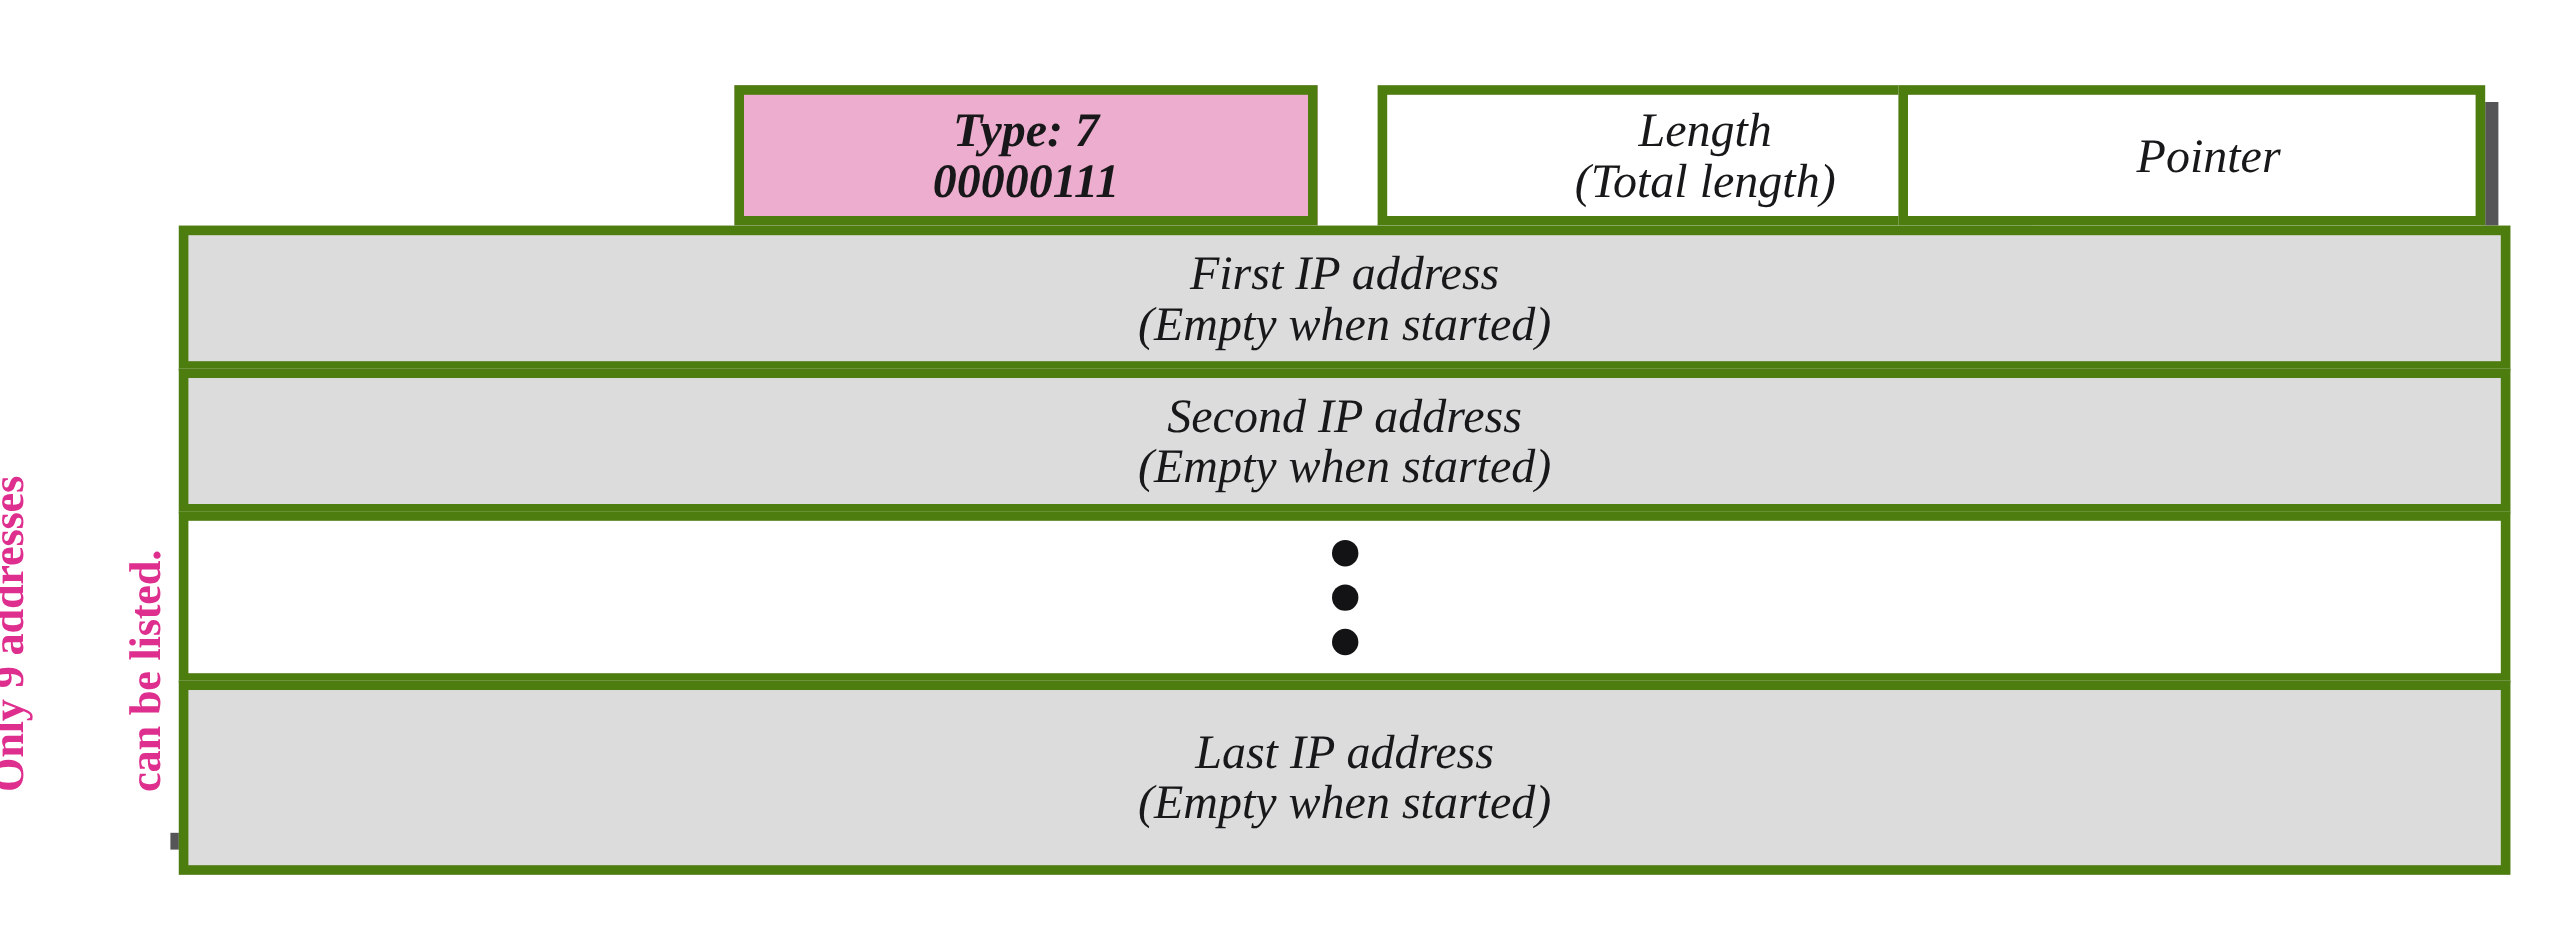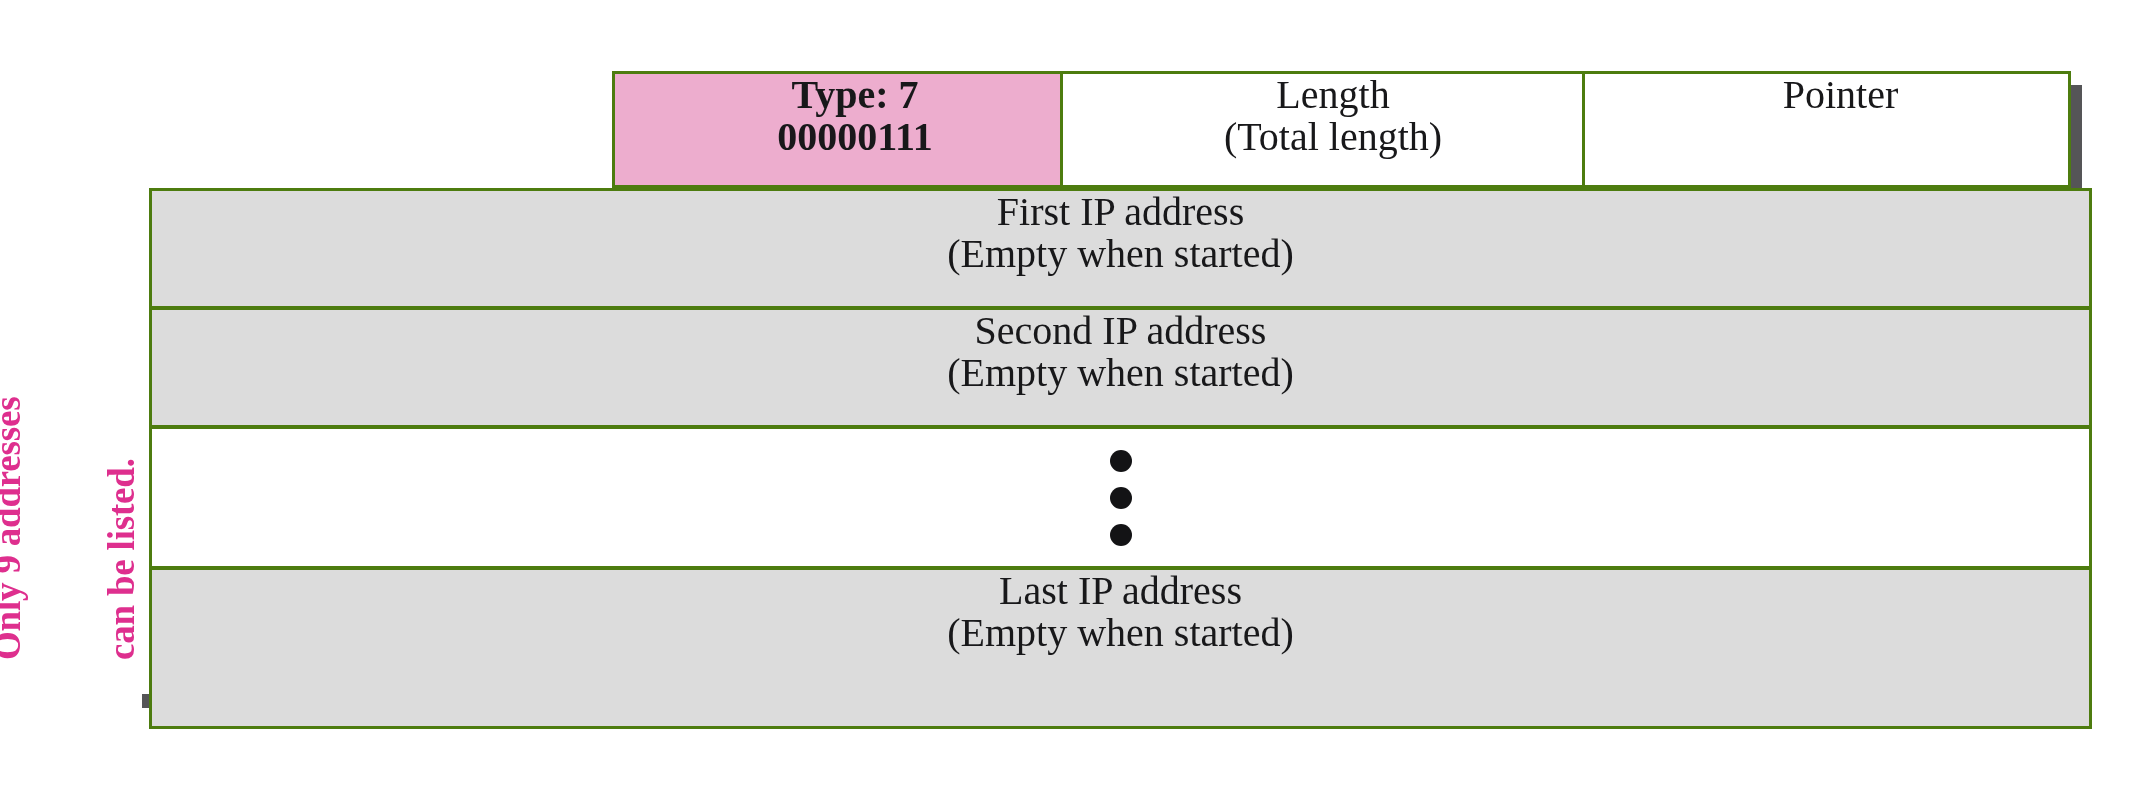--- a/index.html
+++ b/index.html
@@ -60,26 +60,28 @@
   
   .shadow {
     position: absolute;
     background: #555557;
   }
 
   
   .cell {
     position: absolute;
     box-sizing: border-box;
-    border: 3px solid #4d7c0f;
+    border: 8px solid #4d7c0f;
     display: flex;
+    align-items: center;
     justify-content: center;
     text-align: center;
     color: #18181a;
     background: #ffffff;
+    font-style: italic;
   }
   .cell .txt {
     line-height: 1.04;
     white-space: pre-line;
     padding: 0 6px;
   }
 
   
   .hdr { height: 117px; top: 71px; }
   .hdr .txt { font-size: 40px; }
@@ -88,21 +90,21 @@
     left: 612px;
     width: 486px;
     background: #EDADCE;
   }
   #cell-type .txt {
     font-weight: bold;
     font-size: 40px;
     line-height: 1.04;
   }
   #cell-length {
-    left: 1060px;
+    left: 1148px;
     width: 546px;
   }
   #cell-pointer {
     left: 1582px;
     width: 489px;
     padding-left: 28px;
   }
 
   
   .row {

